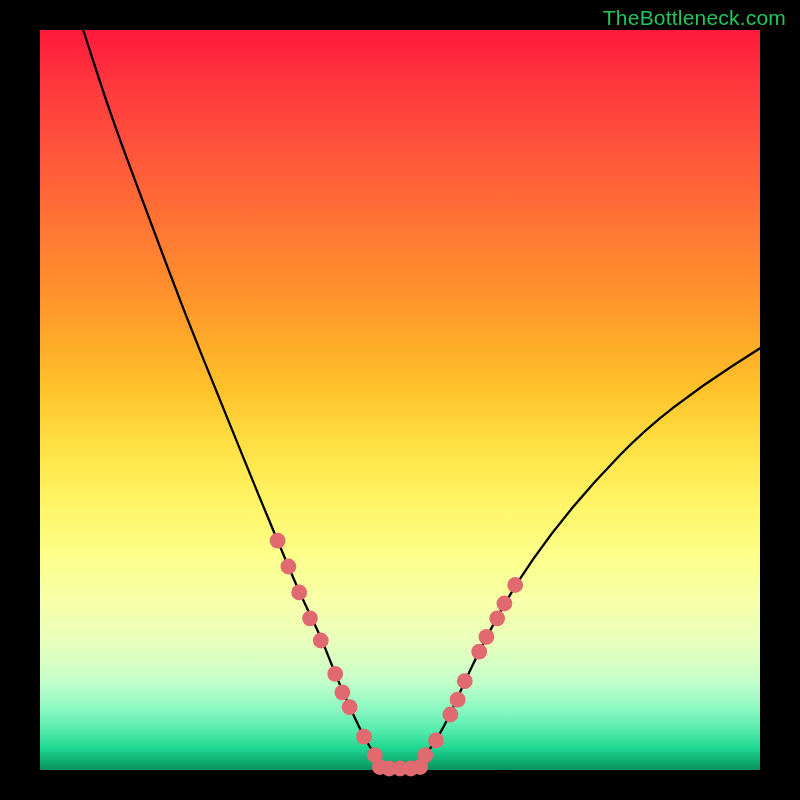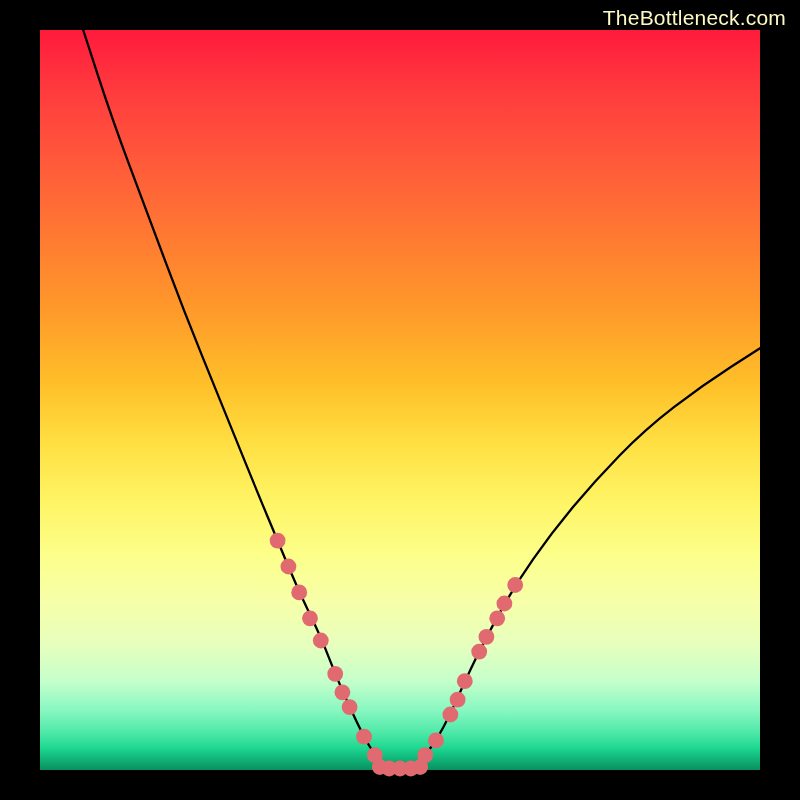--- a/index.html
+++ b/index.html
@@ -10,21 +10,21 @@
     background: #000;
     position: relative;
     overflow: hidden;
   }
   .watermark {
     position: absolute;
     top: 6px;
     right: 14px;
     font-family: Arial, Helvetica, sans-serif;
     font-size: 21px;
-    color: #fef9c3;
+    color: #22c55e;
     z-index: 10;
     letter-spacing: 0.2px;
   }
   .plot-area {
     position: absolute;
     left: 40px;
     top: 30px;
     width: 720px;
     height: 740px;
     

